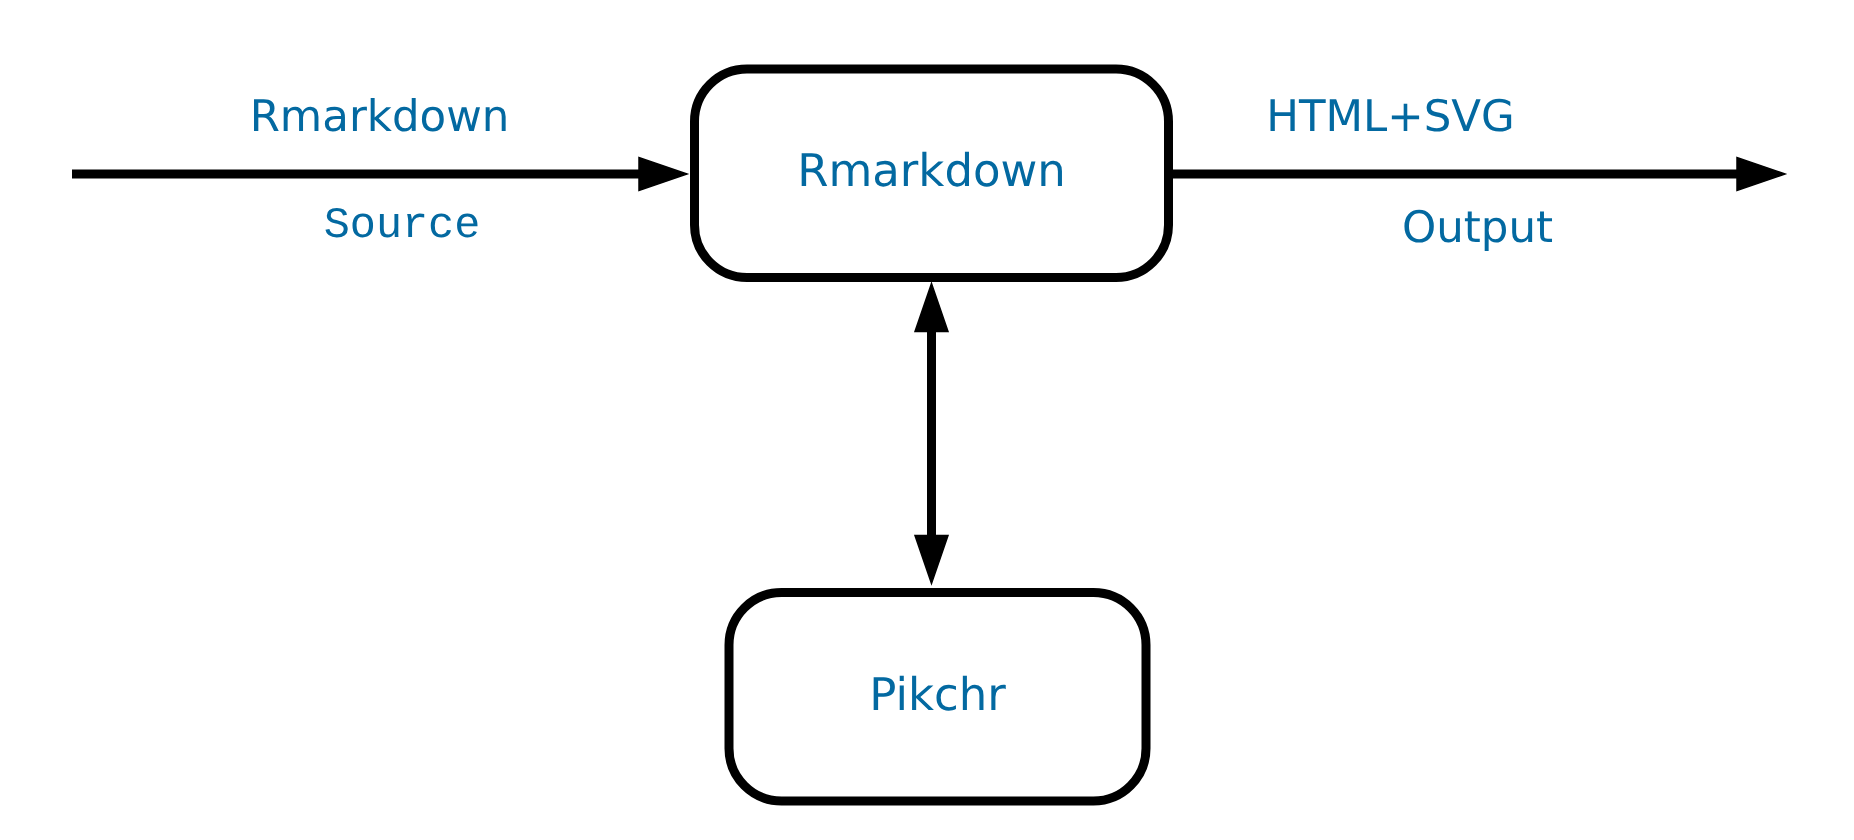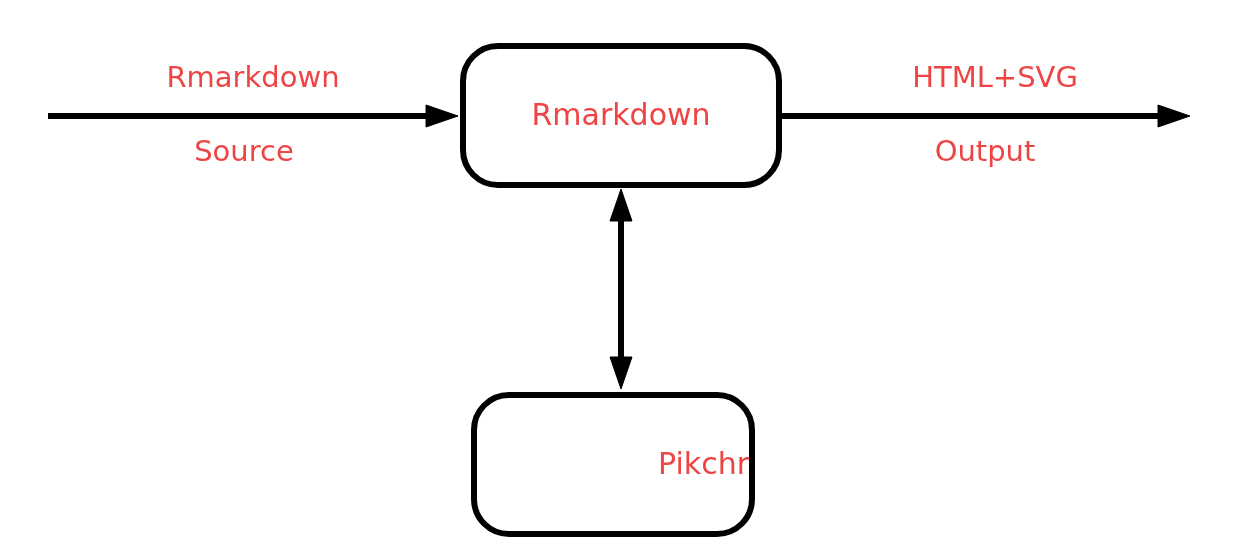--- a/index.html
+++ b/index.html
@@ -6,21 +6,21 @@
     margin: 0;
     padding: 0;
     background: #ffffff;
   }
   .stage {
     position: relative;
     width: 1236px;
     height: 560px;
     background: #ffffff;
     font-family: "DejaVu Sans", sans-serif;
-    color: #ef4444;
+    color: #0369a1;
     overflow: hidden;
   }
   .arrows-svg {
     position: absolute;
     left: 0;
     top: 0;
     width: 1236px;
     height: 560px;
   }
   .arrows-svg line {
@@ -48,38 +48,37 @@
     text-align: center;
     white-space: nowrap;
   }
   .box-knitr {
     left: 460px;
     top: 43px;
     width: 322px;
     height: 145px;
   }
   .box-pikchr {
-    left: 471px;
+    left: 483px;
     top: 392px;
     width: 284px;
     height: 145px;
-    align-items: flex-end;
   }
   .box-line2 {
     font-weight: 700;
   }
   .arrow-label {
     position: absolute;
     transform: translateX(-50%);
     font-size: 29px;
     white-space: nowrap;
   }
   .lbl-left-top    { left: 253px; top: 60px; }
-  .lbl-left-bottom { left: 244px; top: 134px; }
-  .lbl-right-top   { left: 995px; top: 60px; }
+  .lbl-left-bottom { left: 268px; top: 134px; font-family: Liberation Mono, monospace; }
+  .lbl-right-top   { left: 927px; top: 60px; }
   .lbl-right-bottom{ left: 985px; top: 134px; }
 </style>
 </head>
 <body>
 
 <div class="stage">
 
   <svg class="arrows-svg" viewBox="0 0 1236 560" xmlns="http://www.w3.org/2000/svg">
 
     <g>

